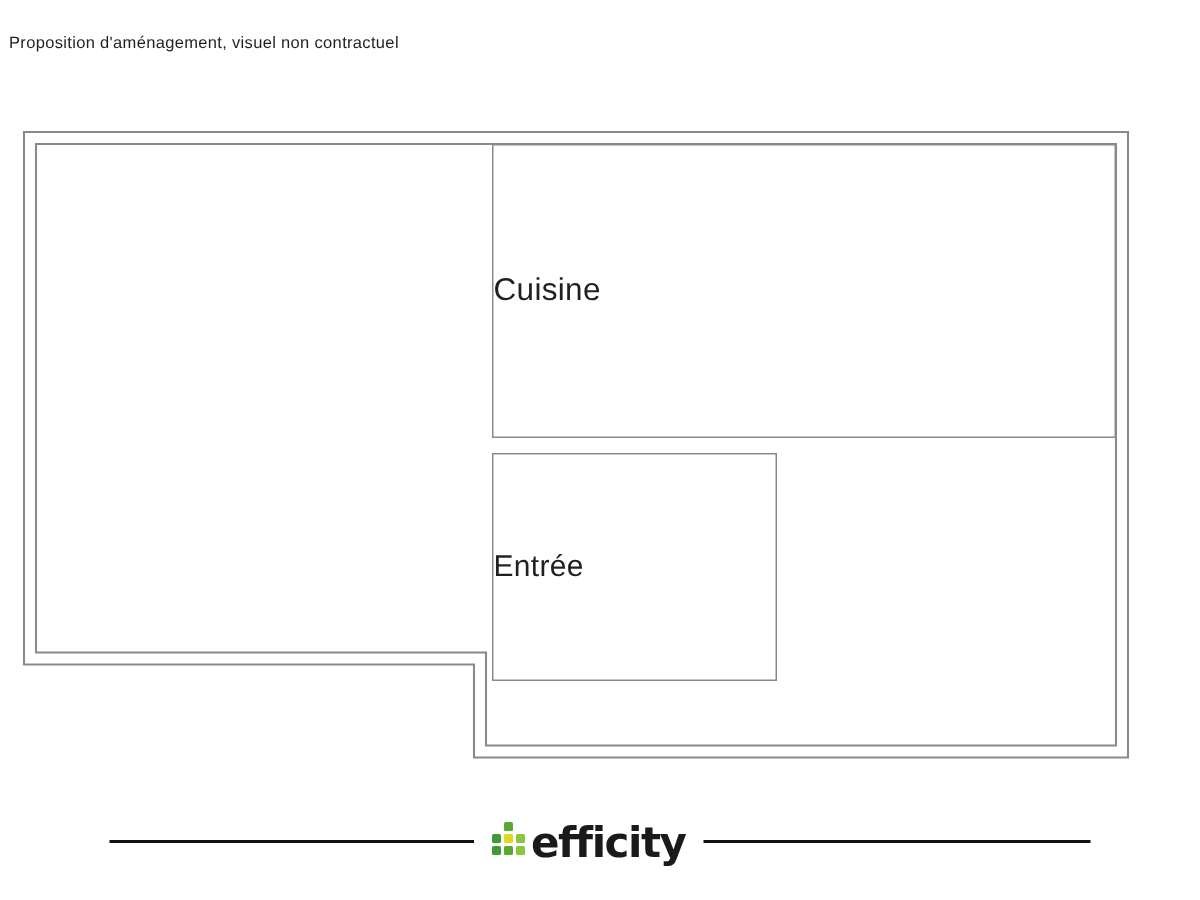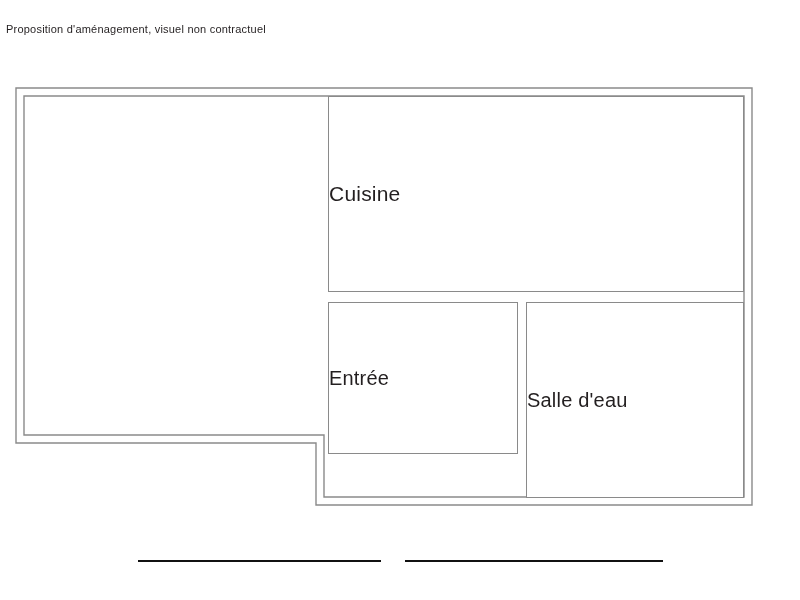--- a/index.html
+++ b/index.html
@@ -128,26 +128,38 @@
 
 
   <div class="room" id="room-cuisine">
     <span class="room-label">Cuisine</span>
   </div>
 
   <div class="room" id="room-entree">
     <span class="room-label small">Entrée</span>
   </div>
 
-  <div class="room" id="room-salle-deau">
-    <span class="room-label small">Salle d'eau</span>
-  </div>
 
 </div>
 
 <div id="footer">
 
   <div class="rule" id="rule-left"></div>
 
+  <div id="logo">
+    <svg id="logo-mark" viewBox="0 0 22 26" xmlns="http://www.w3.org/2000/svg">
+
+      <rect x="8" y="0" width="6" height="6" rx="1" fill="#5aa832"></rect>
+
+      <rect x="0" y="8" width="6" height="6" rx="1" fill="#3f9c35"></rect>
+      <rect x="8" y="8" width="6" height="6" rx="1" fill="#e2d91e"></rect>
+      <rect x="16" y="8" width="6" height="6" rx="1" fill="#8cc63f"></rect>
+
+      <rect x="0" y="16" width="6" height="6" rx="1" fill="#3f9c35"></rect>
+      <rect x="8" y="16" width="6" height="6" rx="1" fill="#5aa832"></rect>
+      <rect x="16" y="16" width="6" height="6" rx="1" fill="#8cc63f"></rect>
+    </svg>
+    <span id="logo-word">efficity</span>
+  </div>
 
   <div class="rule" id="rule-right"></div>
 
 </div>
 
 </body></html>

